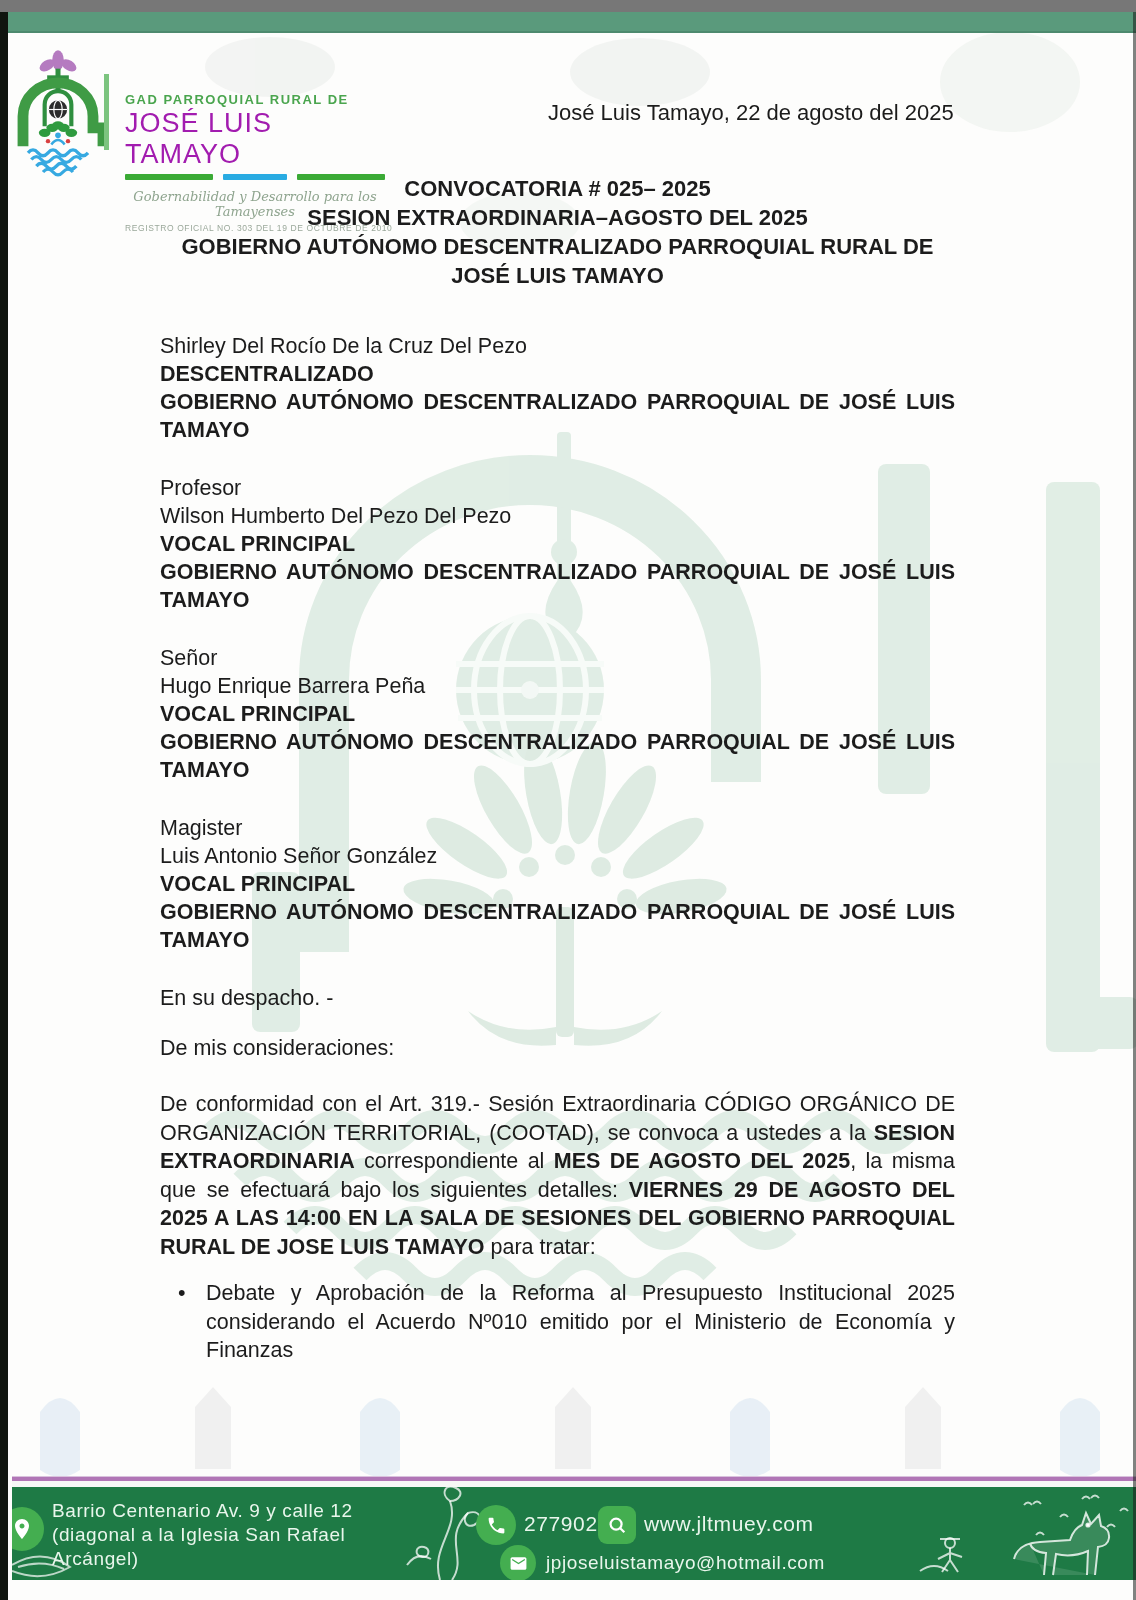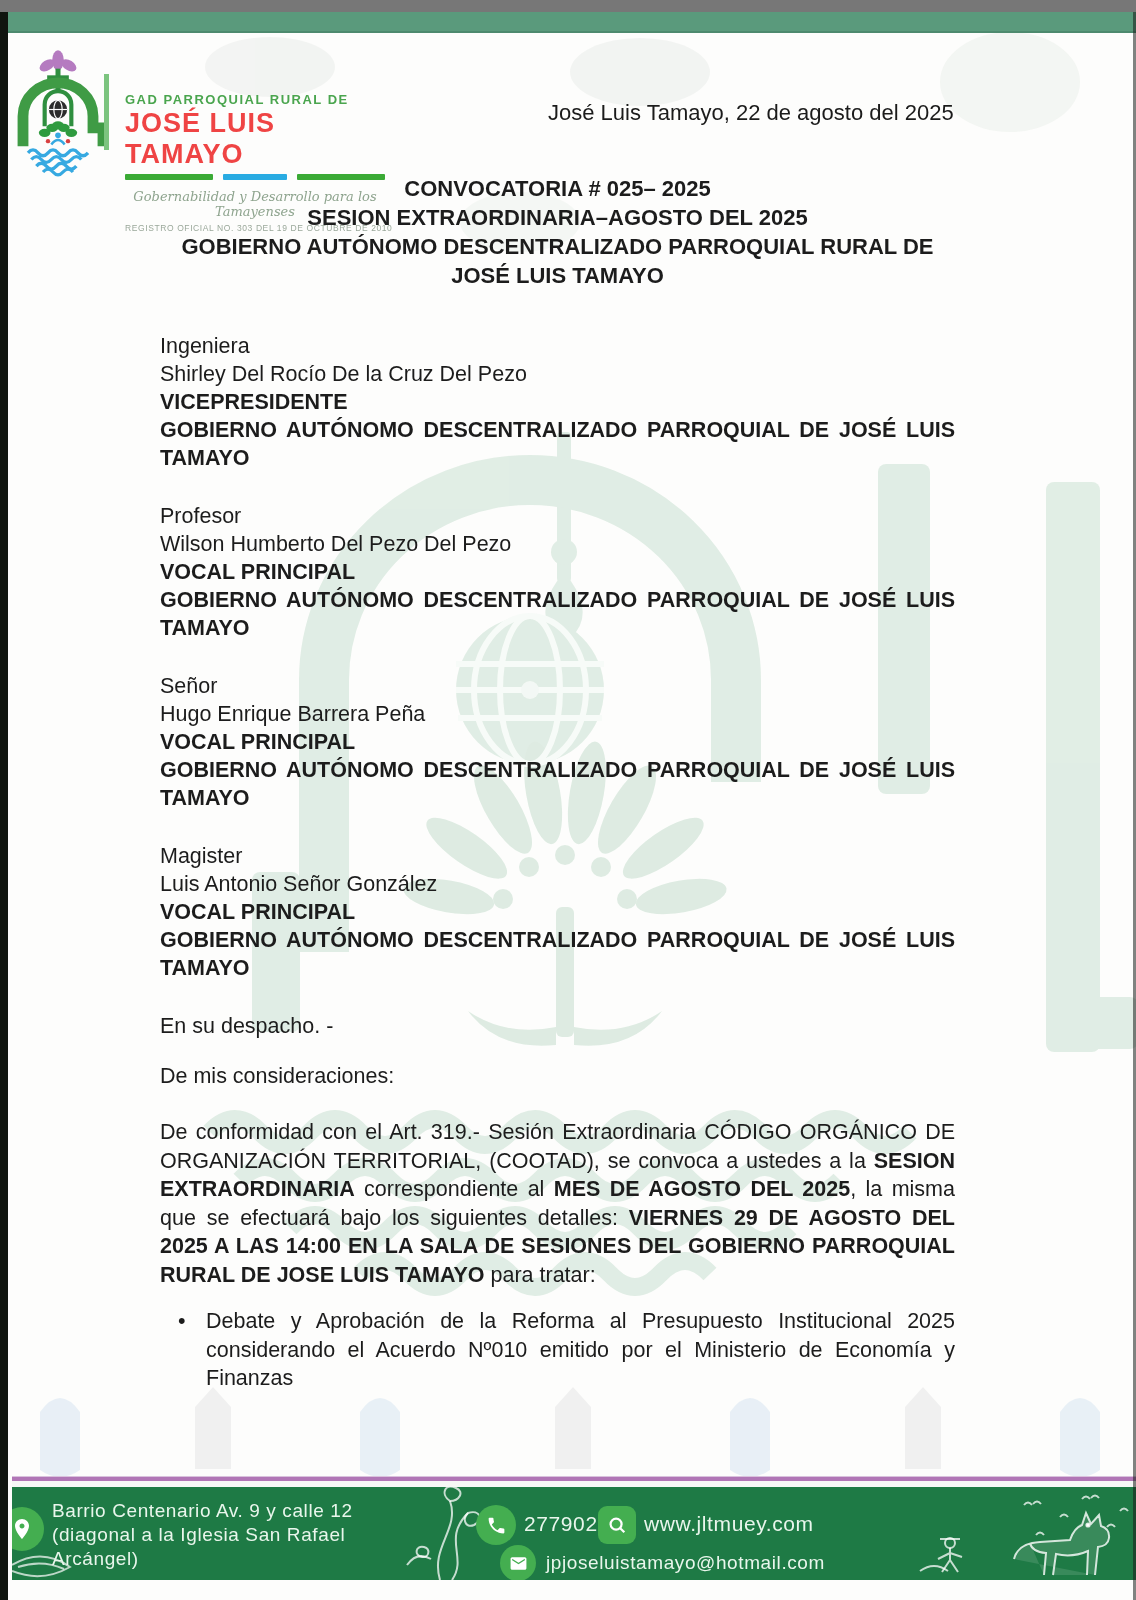--- a/index.html
+++ b/index.html
@@ -16,21 +16,21 @@
 
   
   .wm{position:absolute;left:0;top:0;z-index:0;pointer-events:none;}
 
   
   .header{position:relative;height:170px;z-index:5;}
   .crest{position:absolute;left:8px;top:26px;}
   .vbar{position:absolute;left:104px;top:62px;width:5px;height:76px;background:#7cc47f;}
   .wordmark{position:absolute;left:125px;top:80px;width:260px;}
   .brand-top{font-size:13px;letter-spacing:1.5px;color:#4aa54e;font-weight:bold;}
-  .brand-name{font-size:27px;font-weight:bold;color:#ef4444;letter-spacing:1px;margin-top:1px;}
+  .brand-name{font-size:27px;font-weight:normal;color:#a21caf;letter-spacing:1px;margin-top:1px;}
   .bars{display:flex;gap:10px;margin-top:4px;align-items:center;}
   .bars i{display:block;height:6px;border-radius:1px;}
   .bar-g{background:#3aaa35;flex:1.4;}
   .bar-b{background:#29abe2;flex:1;}
   .tagline{margin-top:9px;font-family:"DejaVu Serif",serif;font-style:italic;font-size:13px;color:#8ea48e;text-align:center;}
   .registro{margin-top:4px;font-size:8.5px;letter-spacing:.6px;color:#9aa89a;text-align:center;white-space:nowrap;}
   .date-line{position:absolute;left:548px;top:88px;width:420px;font-size:22px;color:#1b1b1b;}
 
   
   .content{position:relative;z-index:5;margin:0 181px 0 160px;}
@@ -209,23 +209,22 @@
 
   <div class="content">
     <div class="title-block">
       <div>CONVOCATORIA # 025– 2025</div>
       <div>SESION EXTRAORDINARIA–AGOSTO DEL 2025</div>
       <div>GOBIERNO AUTÓNOMO DESCENTRALIZADO PARROQUIAL RURAL DE JOSÉ LUIS TAMAYO</div>
     </div>
 
     <div class="recipients">
       <div class="recipient">
-        <div>Ingeniera</div>
         <div>Shirley Del Rocío De la Cruz Del Pezo</div>
-        <div class="r-role">VICEPRESIDENTE</div>
+        <div class="r-role">DESCENTRALIZADO</div>
         <div class="r-org">
           <div class="org-l1">GOBIERNO AUTÓNOMO DESCENTRALIZADO PARROQUIAL DE JOSÉ LUIS</div>
           <div>TAMAYO</div>
         </div>
       </div>
       <div class="recipient">
         <div>Profesor</div>
         <div>Wilson Humberto Del Pezo Del Pezo</div>
         <div class="r-role">VOCAL PRINCIPAL</div>
         <div class="r-org">

